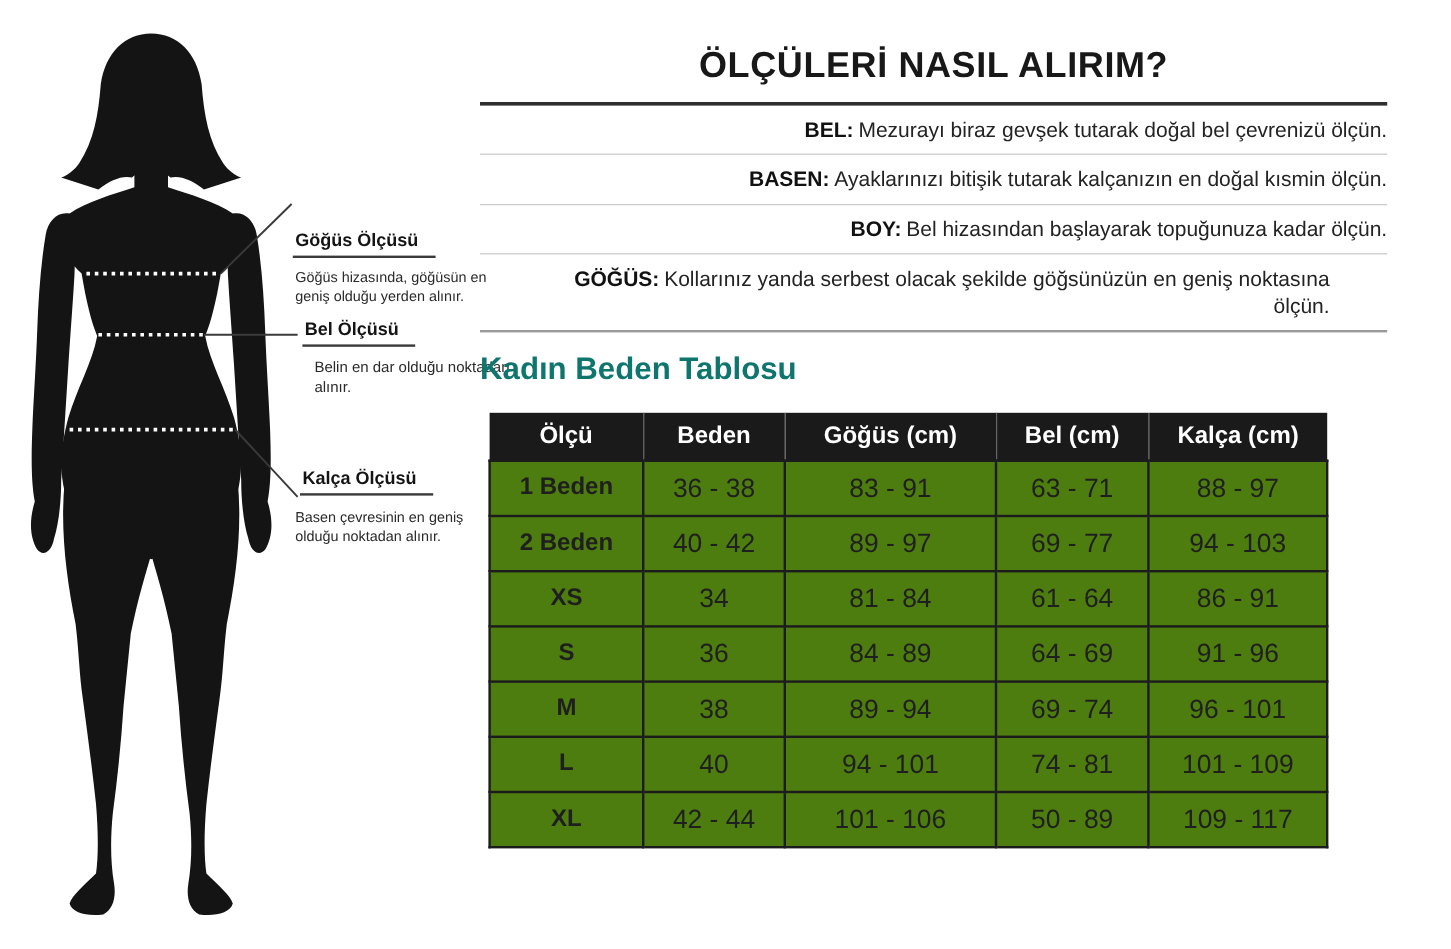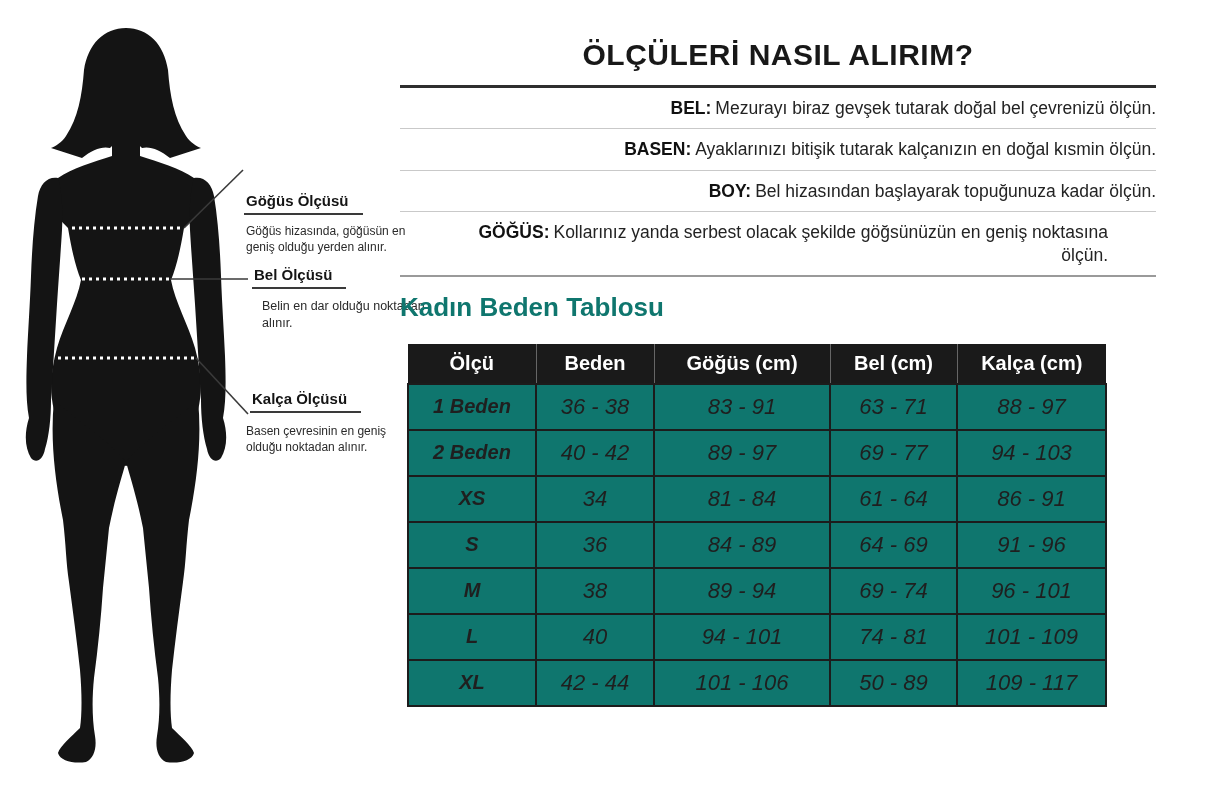--- a/index.html
+++ b/index.html
@@ -31,21 +31,21 @@
   
   #table-zone { margin-top:15px; }
   #table-title { font-size:26px; font-weight:bold; color:#0f766e; width:705px; }
   table#size-table { border-collapse:collapse; table-layout:fixed; width:698px;
                      margin:21px 0 0 7px; background:#fff; }
   #size-table th { background:#1a1a1a; color:#ffffff; font-size:20px; font-weight:bold;
                    height:40px; text-align:center; border-left:1px solid #14532d; border-right:1px solid #666; }
   #size-table th:first-child { border-left:none;text-align:center; }
   #size-table th:last-child  { border-right:none; }
   #size-table td { font-size:22px; text-align:center; height:46px; color:#1f1f1f;
-                   border:2px solid #1c1c1c; background:#0f766e;font-style:italic; }
+                   border:2px solid #1c1c1c; background:#4d7c0f; }
   #size-table td.rowlabel { font-weight:bold; font-size:20px; }
   #size-table col.c1 { width:128px; } #size-table col.c2 { width:118px; }
   #size-table col.c3 { width:176px; } #size-table col.c4 { width:127px; }
   #size-table col.c5 { width:149px; }
 </style>
 </head>
 <body>
 
 <div id="stage">
 

